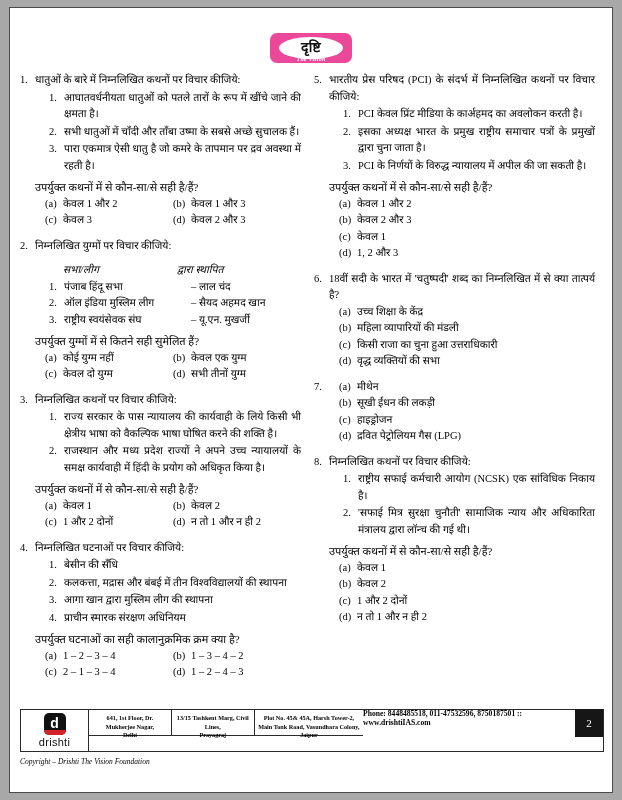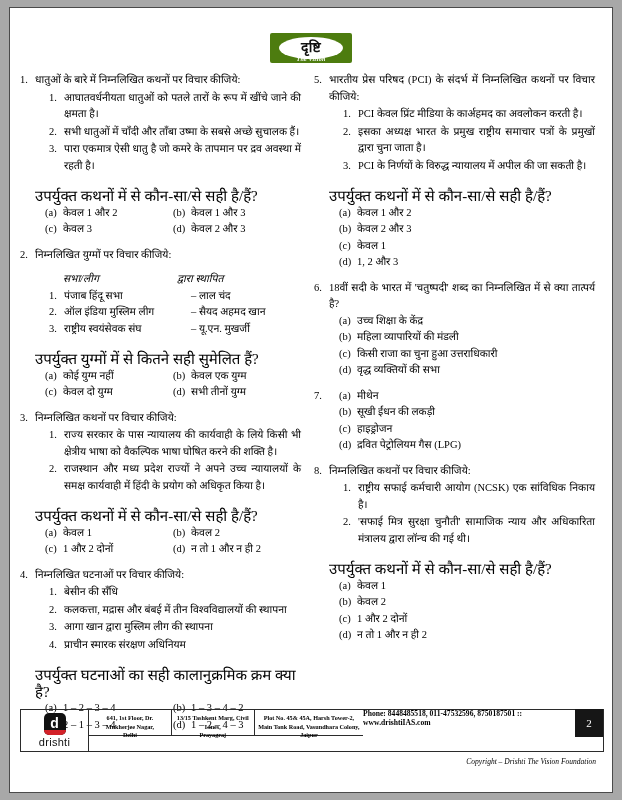--- a/index.html
+++ b/index.html
@@ -27,22 +27,22 @@
   .header {
     height: 58px;
     display: flex;
     align-items: center;
     justify-content: center;
     padding-top: 22px;
   }
   .brand-logo {
     width: 82px;
     height: 30px;
-    background: #4d7c0f;
-    border-radius: 2px;
+    background: #ec4899;
+    border-radius: 7px;
     display: flex;
     flex-direction: column;
     align-items: center;
     justify-content: center;
     position: relative;
   }
   .brand-logo-oval {
     width: 64px;
     height: 22px;
     background: #ffffff;
@@ -132,23 +132,23 @@
     font-size: 10.5px;
     line-height: 16.5px;
     padding-left: 14px;
   }
   .pair-row .pr-num { width: 15px; flex: 0 0 15px; }
   .pair-row .pr-left { width: 127px; flex: 0 0 127px; }
   .pair-row .pr-right { flex: 1; }
 
   
   .q-ask {
-    font-size: 15px;
-    line-height: 16.5px;
-    margin-top: 14px;
+    font-size: 11px;
+    line-height: 16.5px;
+    margin-top: 5px;
   }
 
   
   .opts-grid {
     display: flex;
     flex-wrap: wrap;
     padding-left: 10px;
   }
   .opts-grid .opt {
     width: 50%;
@@ -260,21 +260,20 @@
     width: 28px;
     height: 28px;
     background: #161616;
     color: #ffffff;
     display: flex;
     align-items: center;
     justify-content: center;
     font-size: 11px;
   }
   .copyright {
-    text-align: right;
     font-size: 7.5px;
     font-style: italic;
     padding-top: 5px;
     padding-right: 8px;
   }
 </style>
 </head>
 <body>
 
 <div class="page">

